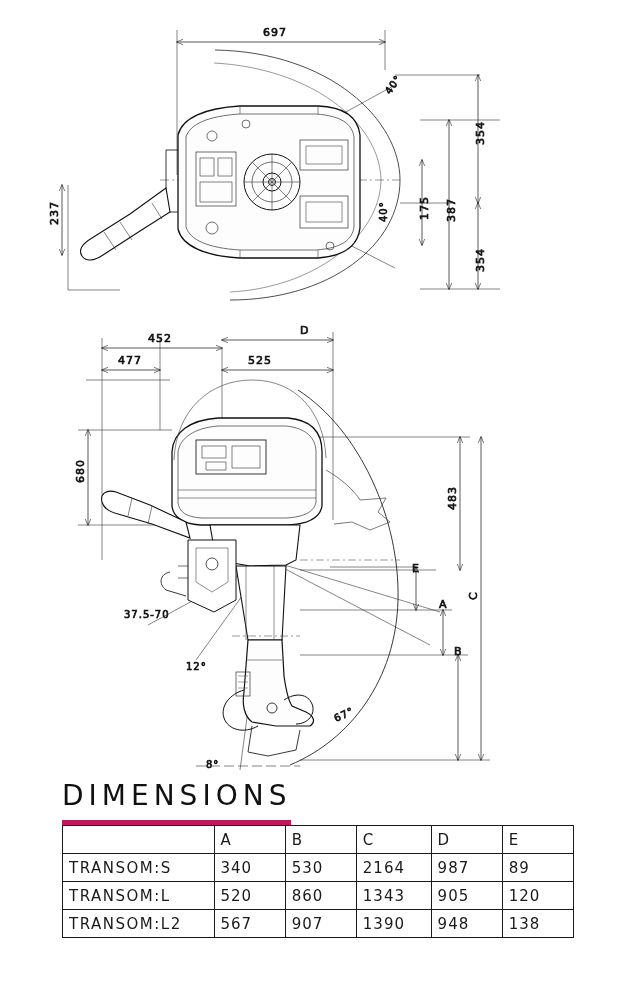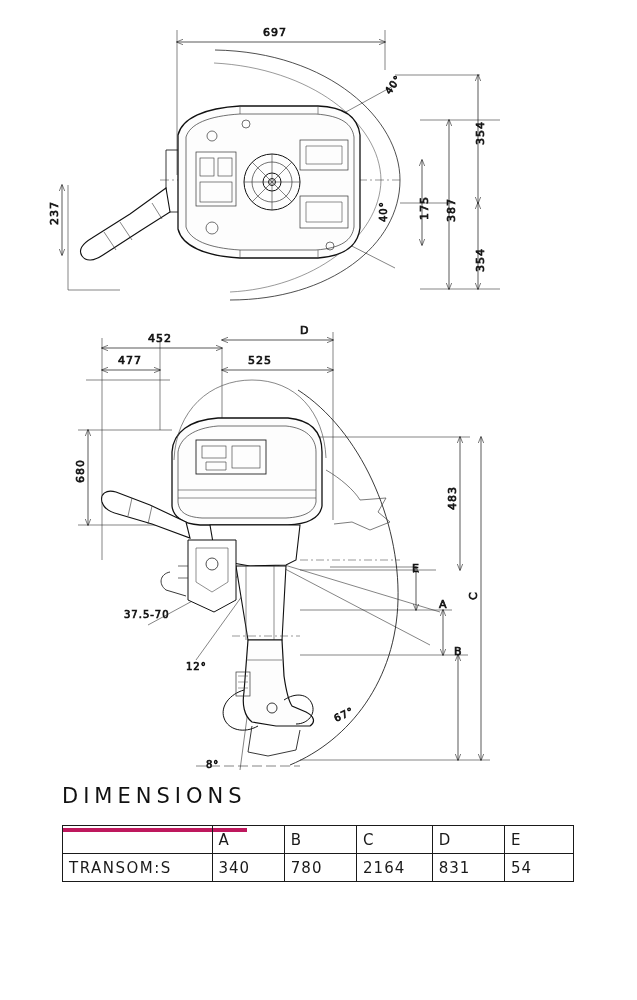--- a/index.html
+++ b/index.html
@@ -35,25 +35,25 @@
   }
   .dimtext.small {
     font-size: 10px;
   }
   
   .dim-heading {
     position: absolute;
     left: 62px;
     top: 784px;
     font-family: "DejaVu Sans", sans-serif;
-    font-size: 21px;
+    font-size: 28px;
     letter-spacing: 5px;
     color: #111;
-    border-bottom: 4px solid #be185d;
-    padding-bottom: 20px;
+    border-bottom: 6px solid #be185d;
+    padding-bottom: 12px;
     line-height: 24px;
   }
   
   .dim-table {
     position: absolute;
     left: 62px;
     top: 825px;
     width: 512px;
     border-collapse: collapse;
     font-size: 15px;
@@ -285,21 +285,37 @@
         <th class="val">B</th>
         <th class="val">C</th>
         <th class="val">D</th>
         <th class="val">E</th>
       </tr>
     </thead>
     <tbody>
       <tr>
         <td class="rowlabel">TRANSOM:S</td>
         <td class="val">340</td>
-        <td class="val">780</td>
+        <td class="val">530</td>
         <td class="val">2164</td>
-        <td class="val">831</td>
-        <td class="val">54</td>
+        <td class="val">987</td>
+        <td class="val">89</td>
+      </tr>
+      <tr>
+        <td class="rowlabel">TRANSOM:L</td>
+        <td class="val">520</td>
+        <td class="val">860</td>
+        <td class="val">1343</td>
+        <td class="val">905</td>
+        <td class="val">120</td>
+      </tr>
+      <tr>
+        <td class="rowlabel">TRANSOM:L2</td>
+        <td class="val">567</td>
+        <td class="val">907</td>
+        <td class="val">1390</td>
+        <td class="val">948</td>
+        <td class="val">138</td>
       </tr>
     </tbody>
   </table>
 
 </div>
 
 </body></html>

